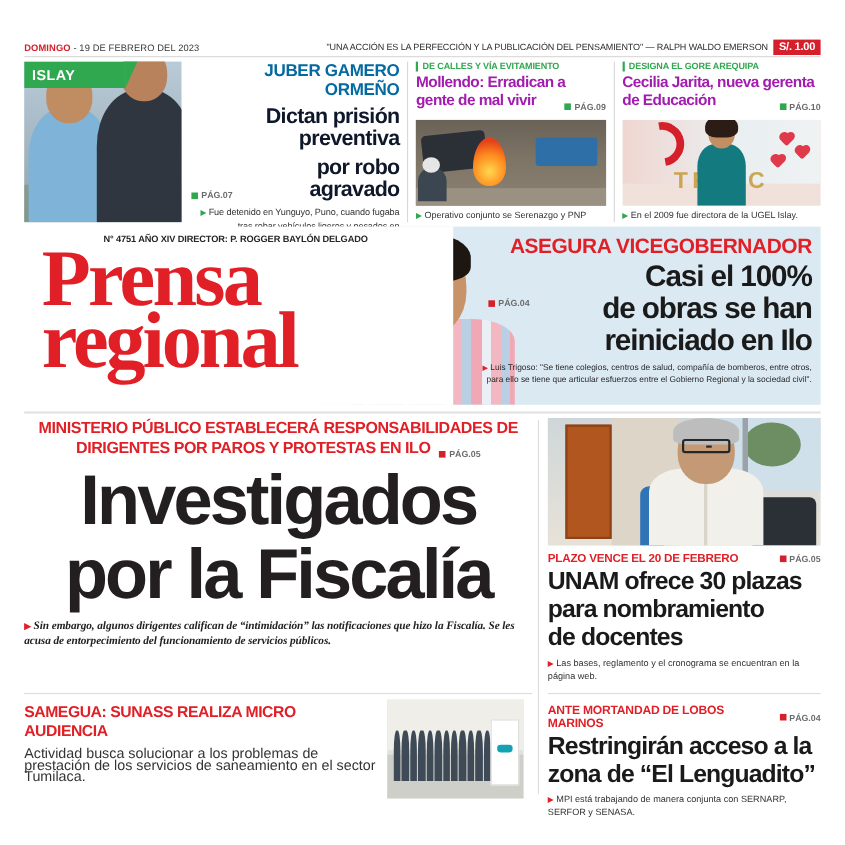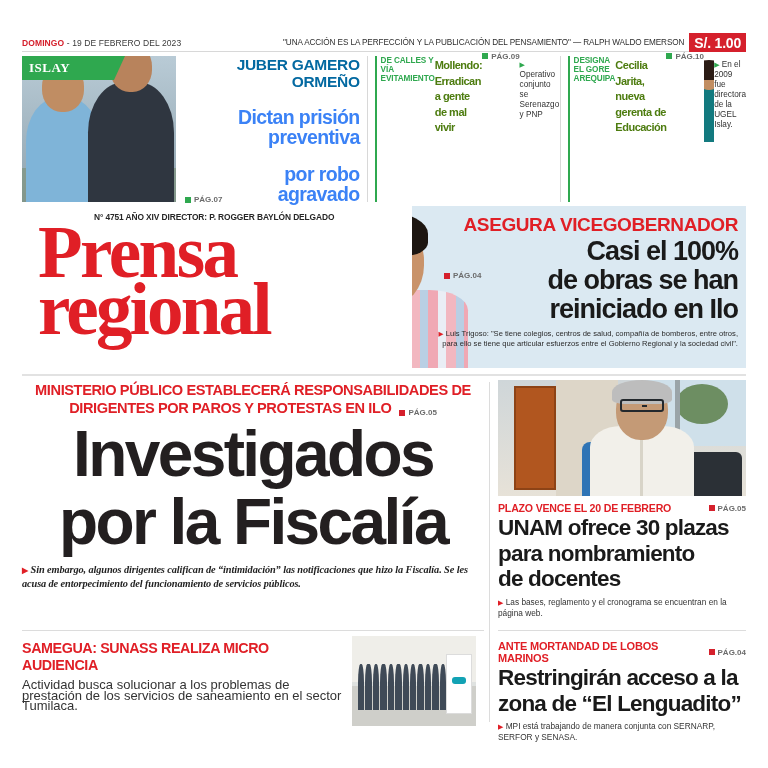--- a/index.html
+++ b/index.html
@@ -15,34 +15,33 @@
   .topbar {
     position: absolute; left: 22px; top: 34px; width: 724px; height: 18px;
     display: flex; align-items: center; justify-content: space-between;
     border-bottom: 1px solid #d8d8d8;
   }
   .topbar-left { font-size: 8.5px; letter-spacing: .1px; color: #3a3a3a; white-space: nowrap; }
   .topbar-left .dow { color: #d5202c; font-weight: bold; }
   .topbar-right { display: flex; align-items: center; gap: 5px; white-space: nowrap; }
   .quote { font-size: 8.2px; color: #2e2e2e; letter-spacing: -.1px; }
   .price {
-    background: #d5202c; color: #fff; font-weight: bold; font-size: 14px;
+    background: #d5202c; color: #fff; font-weight: bold; font-size: 10px;
     padding: 1.5px 5px; letter-spacing: -.2px;
   }
 
   
   .strip { position: absolute; left: 22px; top: 56px; width: 724px; height: 146px; display: flex; }
   .strip .sep { width: 1px; background: #d8d8d8; margin: 0 7px; }
 
   
   .feat { width: 352px; position: relative; display: flex; }
   .feat-photo {
-    width: 154px; height: 146px; position: relative; overflow: hidden;
+    width: 143px; height: 146px; position: relative; overflow: hidden;
     background: linear-gradient(#b9cbd6, #8fa3ae);
-    font-family: Liberation Serif, serif;
   }
   .islay-tag {
     position: absolute; left: 0; top: 0; width: 92px; height: 24px;
     background: #2fa84f; color: #fff; font-weight: bold; font-size: 13px;
     letter-spacing: .5px; display: flex; align-items: center; padding-left: 7px; z-index: 3;
   }
   .islay-tag::after {
     content: ""; position: absolute; right: -11px; top: 0;
     border-top: 24px solid #2fa84f; border-right: 11px solid transparent;
   }
@@ -51,41 +50,41 @@
   .pman .head { position: absolute; left: 50%; transform: translateX(-50%); border-radius: 50%; }
   .man-a { left: 4px; width: 74px; height: 104px; background: #7fb4d8; }
   .man-a .head { top: -34px; width: 42px; height: 48px; background: #c08d63; border-radius: 46%; }
   .man-b { left: 66px; width: 86px; height: 120px; background: #2f3640; }
   .man-b .head { top: -38px; width: 42px; height: 48px; background: #b8835c; border-radius: 46%; }
   .photo-ground { position: absolute; left:0; bottom:0; width:100%; height:34px; background: rgba(120,140,110,.55); }
 
   .feat-text { flex: 1; padding-left: 9px; text-align: right; }
   .kicker-green { color: #0369a1; font-weight: bold; font-size: 15.5px; letter-spacing: -.3px; line-height: 17px; }
   .feat-head {
-    font-size: 19.5px; font-weight: bold; color: #3b82f6;
-    line-height: 20px; letter-spacing: -.6px; margin-top: 17px;
+    font-size: 19.5px; font-weight: bold; color: #0f172a;
+    line-height: 20px; letter-spacing: -.6px; margin-top: 6px;
   }
   .pag { display: inline-flex; align-items: center; gap: 3px; font-size: 8px; font-weight: bold; color: #6b6b6b; }
   .pag .sq { width: 6px; height: 6px; display: inline-block; }
   .sq-green { background: #2fa84f; }
   .sq-red { background: #d5202c; }
   .bullet-line {
     font-size: 8.3px; color: #333; line-height: 10.5px; margin-top: 5px; letter-spacing: -.1px;
   }
   .bullet-line .tri { color: #2fa84f; font-size: 7px; }
   .feat-head-row { display: flex; align-items: flex-end; justify-content: flex-end; gap: 6px; }
 
   
-  .small { width: 178px; display: flex; }
+  .small { width: 178px; display: flex; flex-direction: column; }
   .small.wide { width: 186px; }
   .small-kicker {
     color: #2fa84f; font-weight: bold; font-size: 8.2px; letter-spacing: -.1px;
     border-left: 2px solid #2fa84f; padding-left: 4px; line-height: 9px;
   }
-  .small-head { font-size: 11px; font-weight: bold; color: #4d7c0f; line-height: 15.5px; letter-spacing: -.5px; margin-top: 2px; }
+  .small-head { font-size: 14px; font-weight: bold; color: #a21caf; line-height: 15.5px; letter-spacing: -.5px; margin-top: 2px; }
   .small-photo { margin-top: 4px; height: 82px; width: 100%; position: relative; overflow: hidden; }
   .fire-photo { background: linear-gradient(#6a6257 0%, #7d7466 45%, #8d8374 100%); }
   .fire-tarp { position:absolute; left:6px; top:12px; width:58px; height:34px; background:#2b2f36; border-radius:4px; transform: rotate(-6deg); }
   .fire-blue { position:absolute; right:8px; top:16px; width:56px; height:26px; background:#2f6fa8; border-radius:3px; }
   .flame { position:absolute; left:52px; bottom:18px; width:30px; height:44px; background: radial-gradient(circle at 50% 70%, #ffd84d 0%, #ff8a1f 45%, #e4431a 80%); border-radius: 50% 50% 45% 45%/ 62% 62% 38% 38%; }
   .fire-person { position:absolute; left:2px; bottom:4px; width:26px; height:30px; background:#3c4650; border-radius:40% 40% 0 0; }
   .fire-person::before { content:""; position:absolute; left:4px; top:-10px; width:16px; height:14px; background:#e6e6e6; border-radius:50%; }
   .fire-ground { position:absolute; left:0; bottom:0; width:100%; height:16px; background:#9a9183; }
 
   .lady-photo { background: linear-gradient(#f3e3dd, #efe0d9); }

